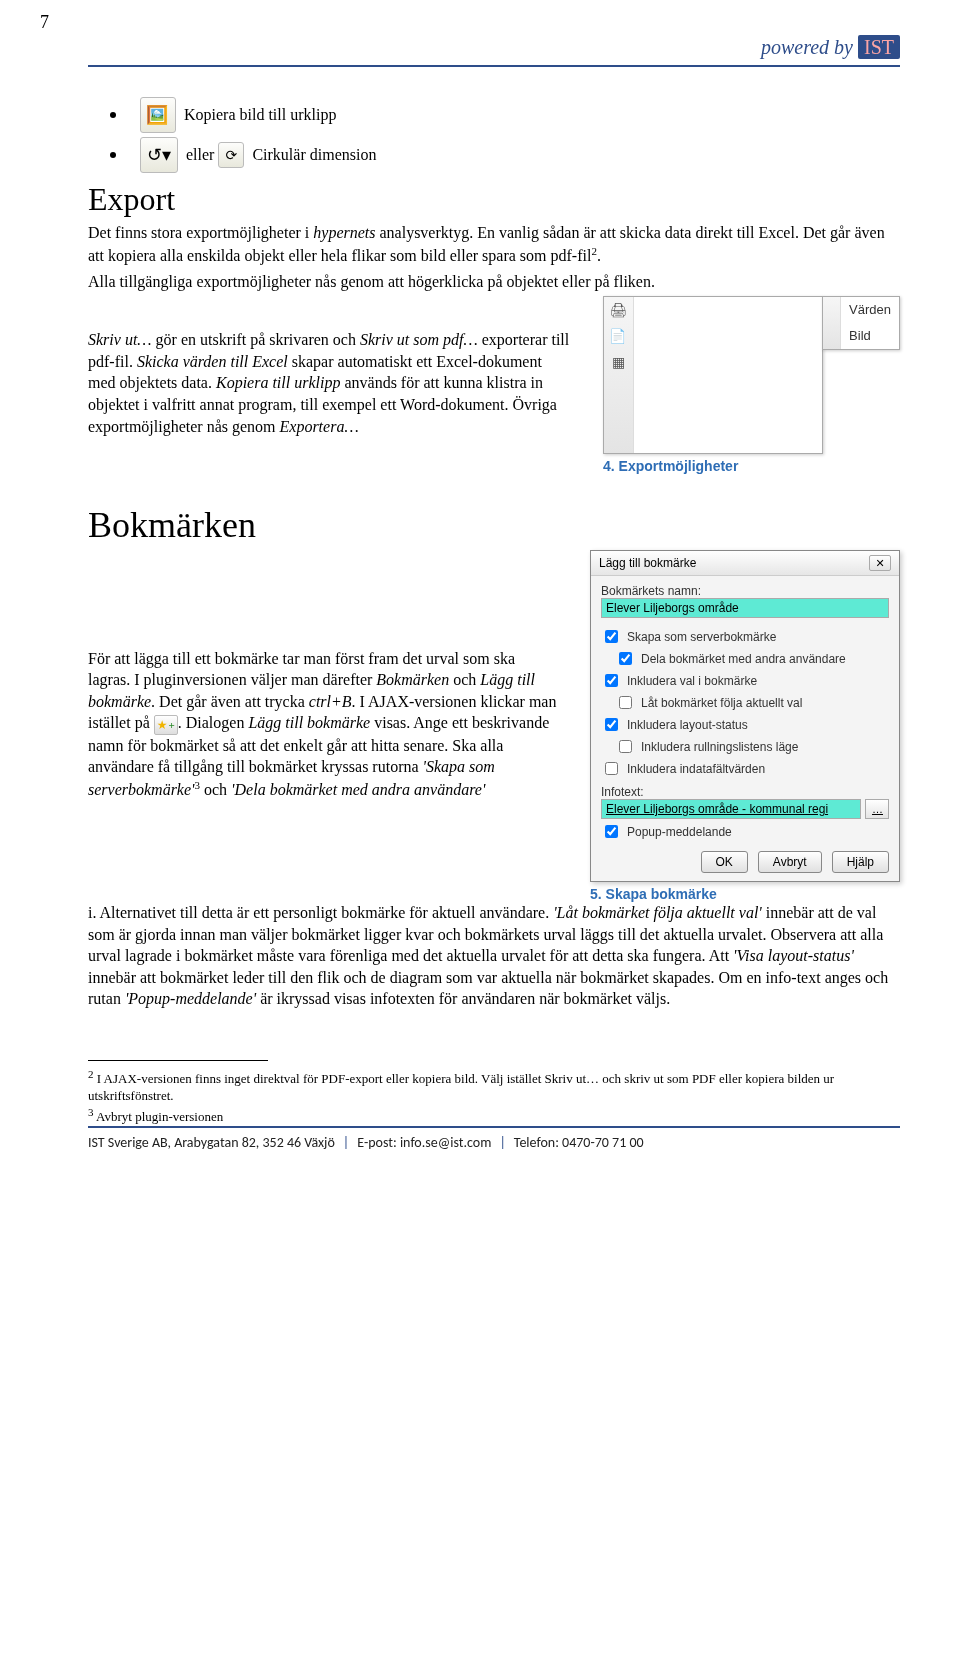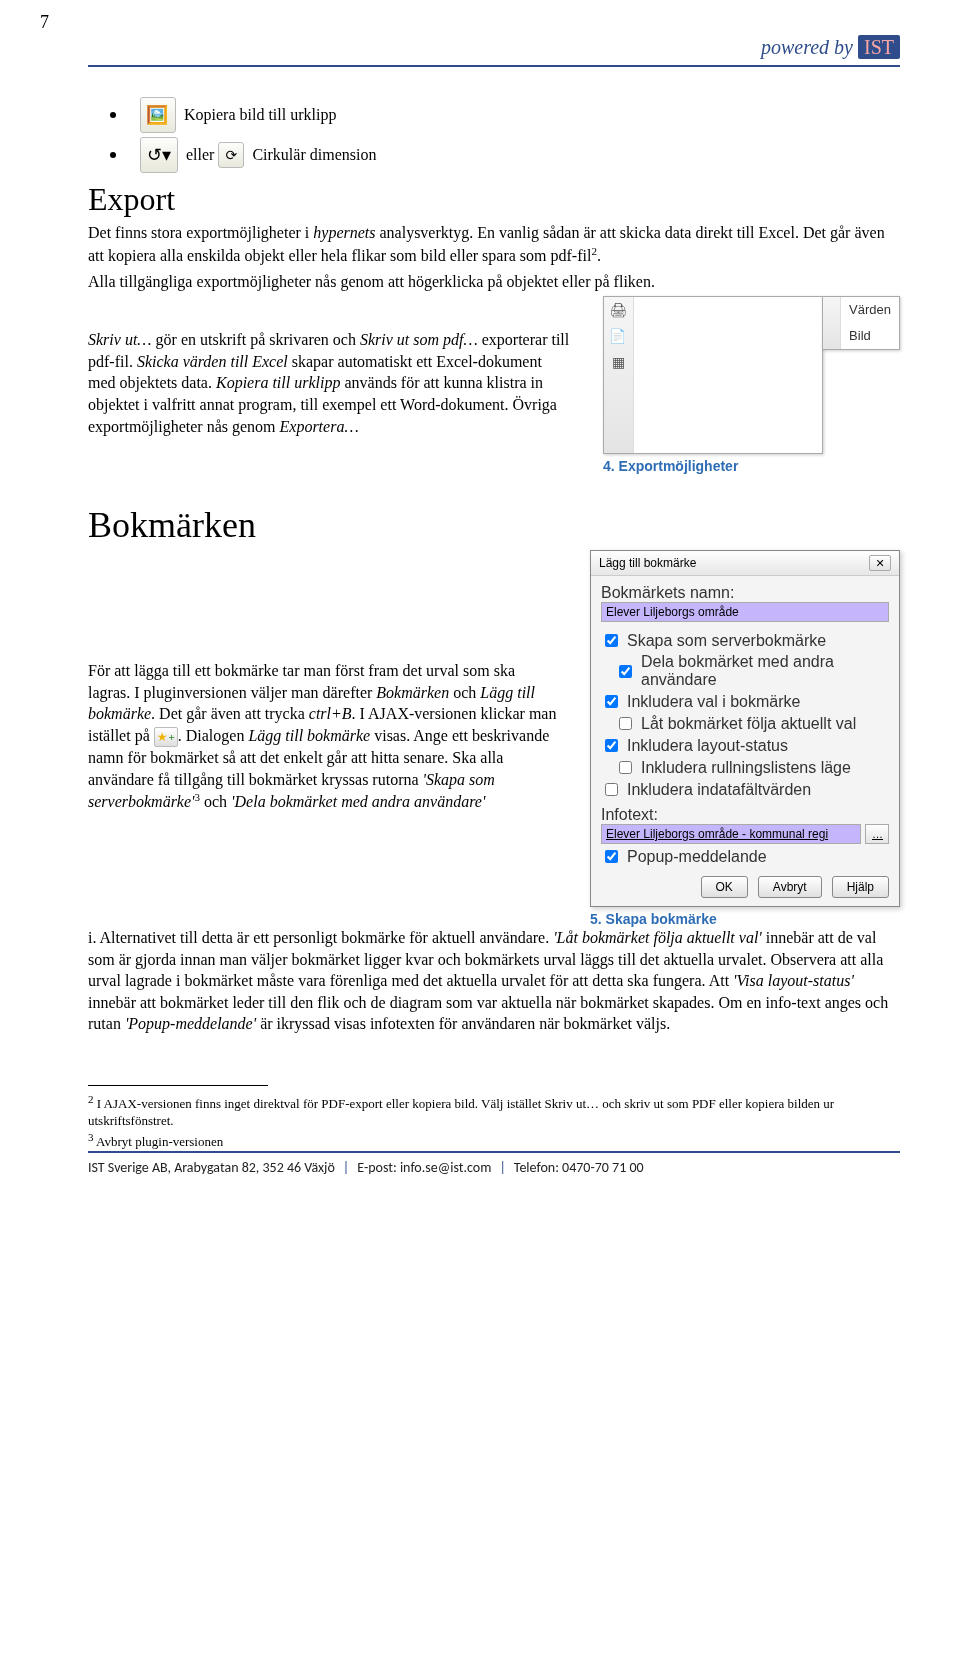--- a/index.html
+++ b/index.html
@@ -63,29 +63,29 @@
   .submenu li { padding:4px 8px; }
   .caption { color:#2e6db5; font-family:"Segoe UI",Tahoma,sans-serif; font-size:14px; font-weight:bold; margin-top:4px; }
   .menus-wrap { display:flex; align-items:flex-start; }
   .dialog {
     font-family:"Segoe UI",Tahoma,sans-serif; font-size:12px; border:1px solid #888;
     width: 310px; background:#f4f4f4; box-shadow:2px 2px 5px rgba(0,0,0,.2);
   }
   .dialog .titlebar { background:linear-gradient(#fff,#e6e6e6); border-bottom:1px solid #ccc; padding:4px 8px; display:flex; justify-content:space-between; align-items:center;}
   .dialog .titlebar .x { border:1px solid #aaa; width:22px; height:16px; text-align:center; line-height:14px; font-size:11px; background:linear-gradient(#fff,#e4e4e4); border-radius:2px;}
   .dialog .body { padding:8px 10px; }
-  .dialog input[type=text] { width:100%; border:1px solid #aaa; padding:2px 4px; font-size:12px; background:#c4b5fd;}
+  .dialog input[type=text] { width:100%; border:1px solid #aaa; padding:2px 4px; font-size:12px; background:#5eead4;}
   .dialog .chk { display:flex; align-items:center; gap:6px; margin:3px 0;}
   .dialog .chk input { width:13px; height:13px; }
   .dialog .infobox { display:flex; gap:4px;text-decoration:underline; }
   .dialog .infobox input { flex:1; }
   .dialog .infobox button { width:24px; border:1px solid #aaa; background:linear-gradient(#fff,#e4e4e4); font-size:11px;}
   .dialog .btnrow { display:flex; gap:10px; justify-content:flex-end; margin-top:10px;}
   .dialog .btnrow button { border:1px solid #888; background:linear-gradient(#fff,#e0e0e0); padding:3px 14px; font-size:12px; border-radius:3px;}
-  .dialog label.sm { font-size:16px; color:#333; }
+  .dialog label.sm { font-size:12px; color:#333; }
   .bookmark-add-icon {
     display:inline-block; width:24px; height:20px; vertical-align:middle;
     background: linear-gradient(#fff,#dedede); border:1px solid #bbb; border-radius:2px;
     position:relative; font-size:11px; text-align:right; padding-right:2px; line-height:18px;
   }
   .bookmark-add-icon::before { content:"★"; position:absolute; left:2px; top:0; color:#f0b400; font-size:12px;}
   .bookmark-add-icon::after { content:"+"; color:#2a8a2a; font-weight:bold;}
   .footline { border-top: 1px solid #000; width: 180px; margin: 50px 0 6px 0;}
   .footnote { font-size: 13px; font-family: Liberation Serif, serif; line-height:1.3; }
   .footer-bar { border-top: 2px solid #2e4d8a; padding-top: 6px; font-family: Calibri,"Segoe UI",sans-serif; font-size:14px; color:#222;}

